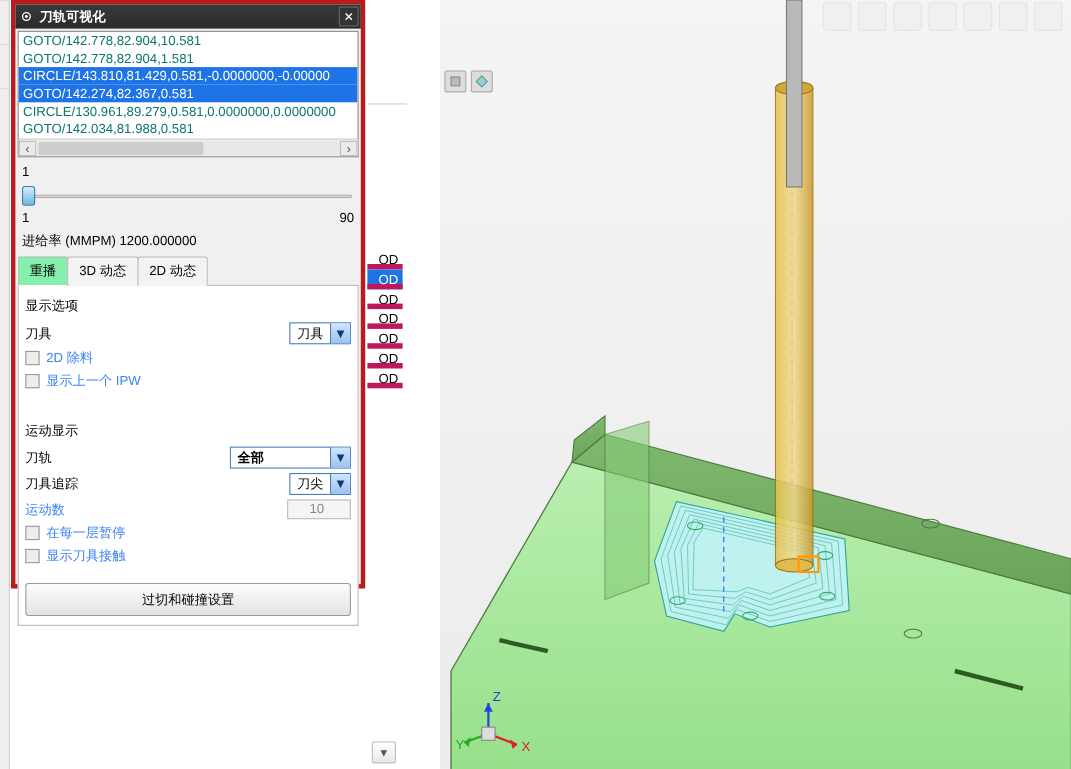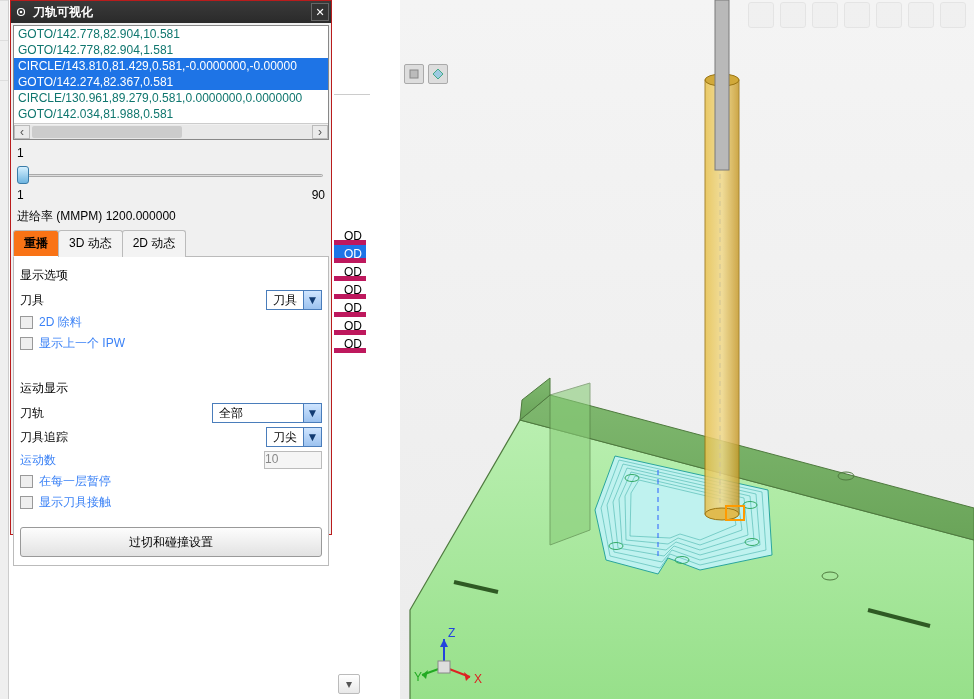--- a/index.html
+++ b/index.html
@@ -1,19 +1,19 @@
 <!DOCTYPE html>
 <html><head>
 <meta charset="utf-8">
 <style>
 * { margin: 0; padding: 0; box-sizing: border-box; font-family: "Microsoft YaHei", Arial, sans-serif; font-size: 12px; }
 body { width: 974px; height: 699px; background: #fff; position: relative; overflow: hidden; }
 
 
-.dialog { position: absolute; left: 10px; top: 0; width: 322px; height: 535px; background: #f0f0f0; border: 1px solid #b91c1c; }
+.dialog { position: absolute; left: 10px; top: 0; width: 322px; height: 535px; background: #f0f0f0; border: 4px solid #b91c1c; }
 .titlebar { height: 22px; background: linear-gradient(#3a3a3a,#2a2a2a); color: #fff; display: flex; align-items: center; padding: 0 2px; }
 .titlebar .gear { width: 16px; height: 16px; display: flex; align-items: center; justify-content: center; }
 .titlebar .title { flex: 1; padding-left: 4px; font-weight: bold; }
 .titlebar .close { width: 18px; height: 18px; background: #333; border: 1px solid #666; display: flex; align-items: center; justify-content: center; cursor: pointer; }
 
 .nc-list { background: #fff; border: 1px solid #888; margin: 2px; height: 115px; overflow: hidden; position: relative; }
 .nc-list .row { padding: 1px 4px; white-space: nowrap; color: #0f766e; }
 .nc-list .row.sel { background: #1e74e6; color: #fff; }
 .nc-scroll { position: absolute; bottom: 0; left: 0; right: 0; height: 16px; display: flex; align-items: center; background: #f0f0f0; border-top: 1px solid #ccc; }
 .nc-scroll .arrow { width: 16px; height: 14px; background: #eaeaea; border: 1px solid #bbb; display:flex;align-items:center;justify-content:center;color:#555; }
@@ -24,36 +24,36 @@
 .slider-area .top { color: #000; }
 .slider-track { position: relative; height: 20px; margin-top: 6px; }
 .slider-line { position: absolute; top: 8px; left: 2px; right: 2px; height: 3px; background: #ddd; border: 1px solid #aaa; border-radius: 2px; }
 .slider-thumb { position: absolute; top: 0; left: 0; width: 12px; height: 18px; background: linear-gradient(#d5f0ff,#6fb5e0); border: 1px solid #3a7ca8; border-radius: 3px; }
 .slider-labels { display: flex; justify-content: space-between; color: #000; margin-top: 2px; }
 
 .feedrate { padding: 6px 6px 4px 6px; color: #000; }
 
 .tabs { display: flex; border-bottom: 1px solid #bbb; margin: 0 2px; }
 .tab { padding: 4px 10px; border: 1px solid #bbb; border-bottom: none; background: #f3f3f3; margin-right: -1px; cursor: pointer; border-radius: 3px 3px 0 0; position: relative; top: 1px; }
-.tab.active { background: #f97316; border-bottom: 1px solid #fff; font-weight: bold; }
+.tab.active { background: #86efac; border-bottom: 1px solid #fff; }
 
 .pane { background: #fff; border: 1px solid #bbb; border-top: none; margin: 0 2px; padding: 8px 6px; }
 .section-title { color: #000; margin: 2px 0 6px 0; }
 .field-row { display: flex; align-items: center; justify-content: space-between; margin: 4px 0; gap: 47px; }
 .label { color: #000; }
 .label.disabled { color: #3b82f6; }
 .dropdown { display: flex; align-items: center; border: 1px solid #4a7dbb; background: #fff; height: 20px; }
 .dropdown .val { padding: 0 6px; min-width: 28px; color: #000; }
 .dropdown .btn { width: 18px; height: 18px; background: linear-gradient(#cfe5ff,#9cc2ef); border-left: 1px solid #4a7dbb; display:flex;align-items:center;justify-content:center; color:#113b72; }
-.dropdown.wide .val { min-width: 90px; }
+.dropdown.wide .val { min-width: 90px; font-weight: bold; }
 
 .check-row { display: flex; align-items: center; gap: 6px; margin: 4px 0; }
 .checkbox { width: 13px; height: 13px; border: 1px solid #999; background: #f7f7f7; display:inline-block; }
 .checkbox.disabled { background: #eee; }
-.num-box { width: 58px; height: 18px; border: 1px solid #bbb; background: #f5f5f5; text-align: left; padding-right: 4px; color: #888; }
+.num-box { width: 58px; height: 18px; border: 1px solid #bbb; background: #f5f5f5; text-align: center; padding-right: 4px; color: #888; }
 
 .big-btn { display:block; width: 100%; height: 30px; margin-top: 16px; background: linear-gradient(#fdfdfd,#e2e2e2); border: 1px solid #999; border-radius: 3px; text-align: center; line-height: 28px; cursor: pointer; }
 
 
 .od-col { position: absolute; left: 334px; top: 103px; width: 32px; }
 .od-item { height: 18px; line-height: 18px; text-align: right; padding-right: 4px; color: #000; border-bottom: 5px solid #be185d; }
 .od-item.sel { background: #1e74e6; color: #fff; }
 .od-border { position:absolute; left:334px; top:94px; width:36px; height:10px; border-top:1px solid #ccc; }
 
 

